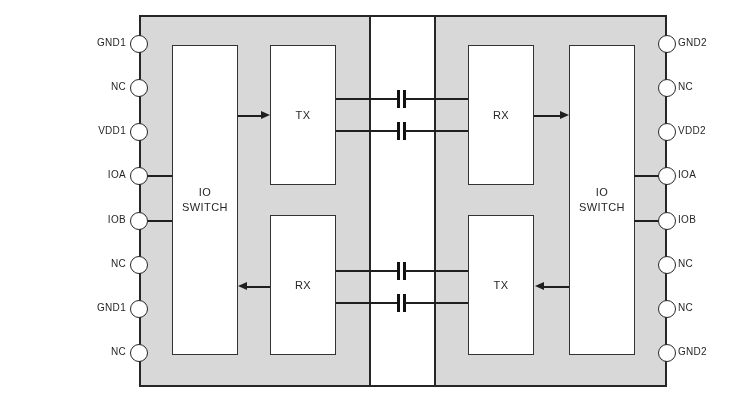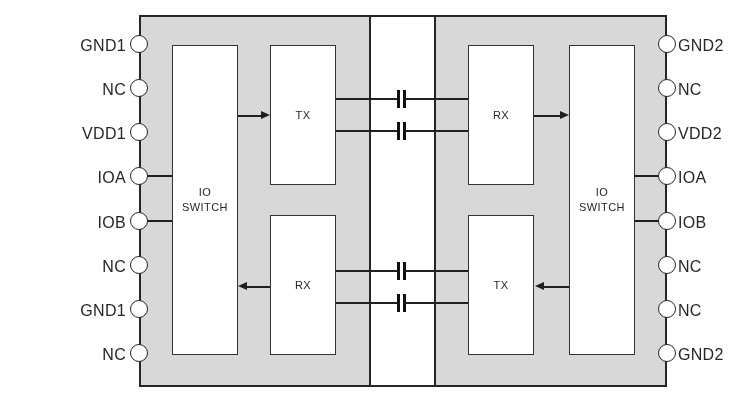--- a/index.html
+++ b/index.html
@@ -77,21 +77,21 @@
     box-sizing: border-box;
   }
   .stub {
     position: absolute;
     height: 1.6px;
     width: 33px;
     background: #1f1f1f;
   }
   .pin-label {
     position: absolute;
-    font-size: 16px;
+    font-size: 10px;
     color: #262626;
     letter-spacing: 0.3px;
     white-space: nowrap;
   }
   .pin-label.left  { left: 56px;  width: 70px; text-align: right; }
   .pin-label.right { left: 678px; width: 70px; text-align: left; }
 </style>
 </head>
 <body>
 

